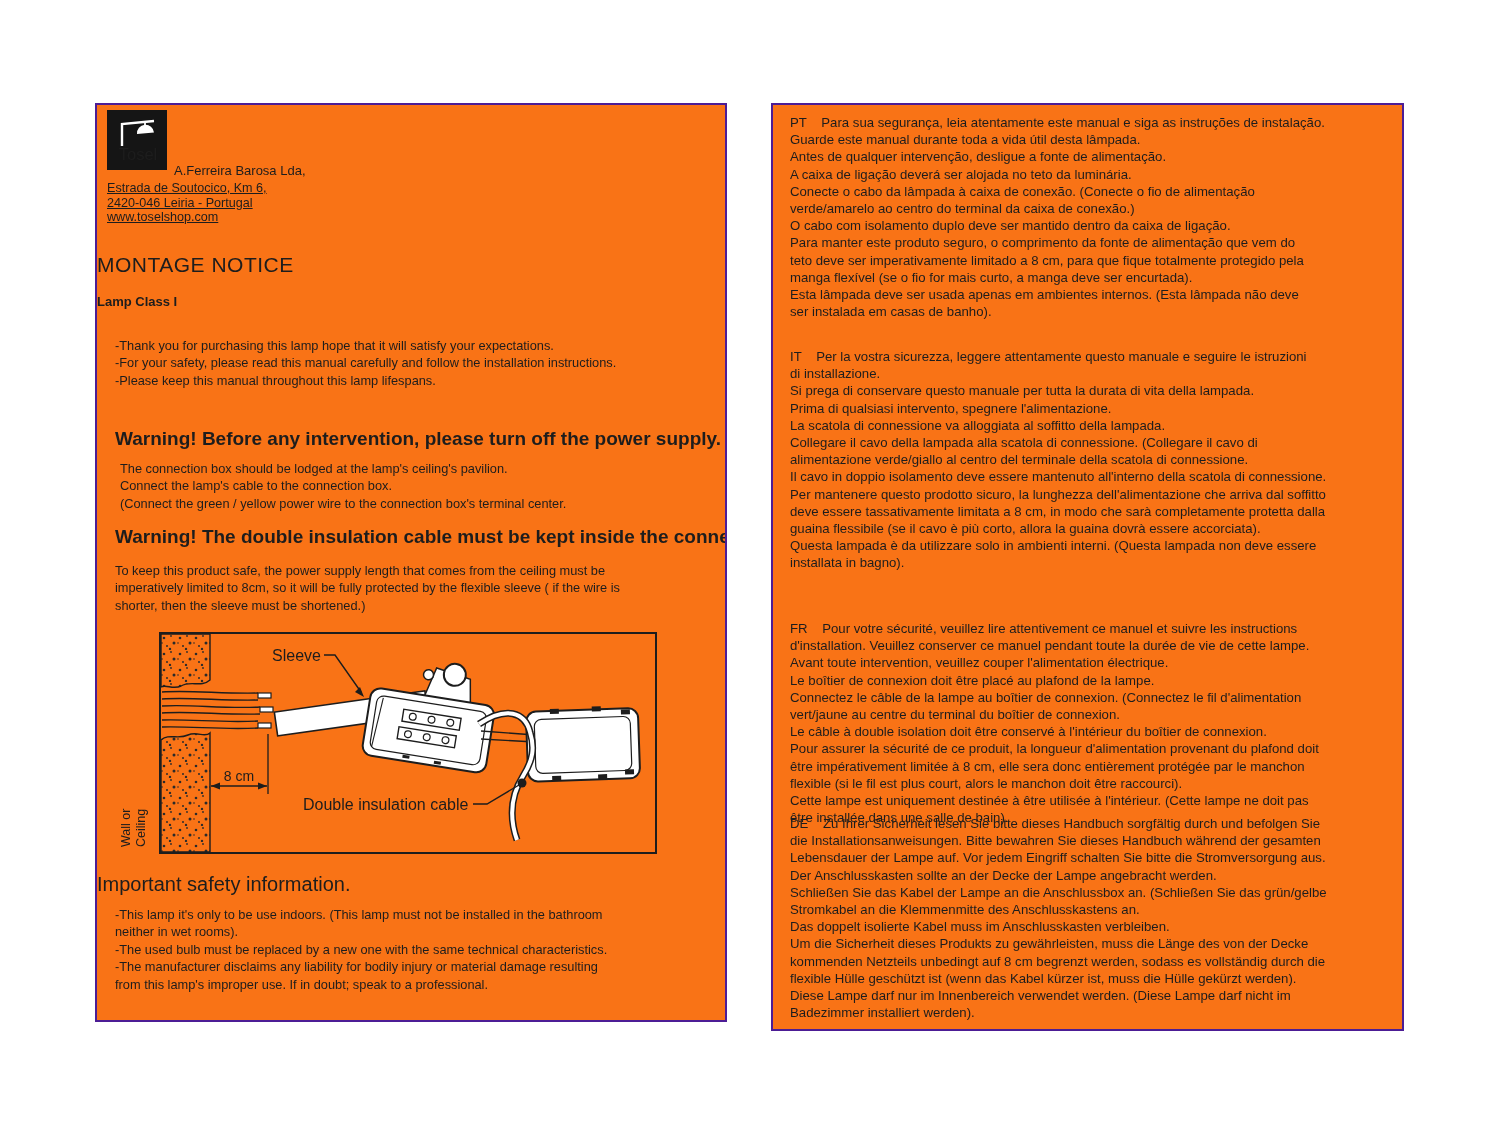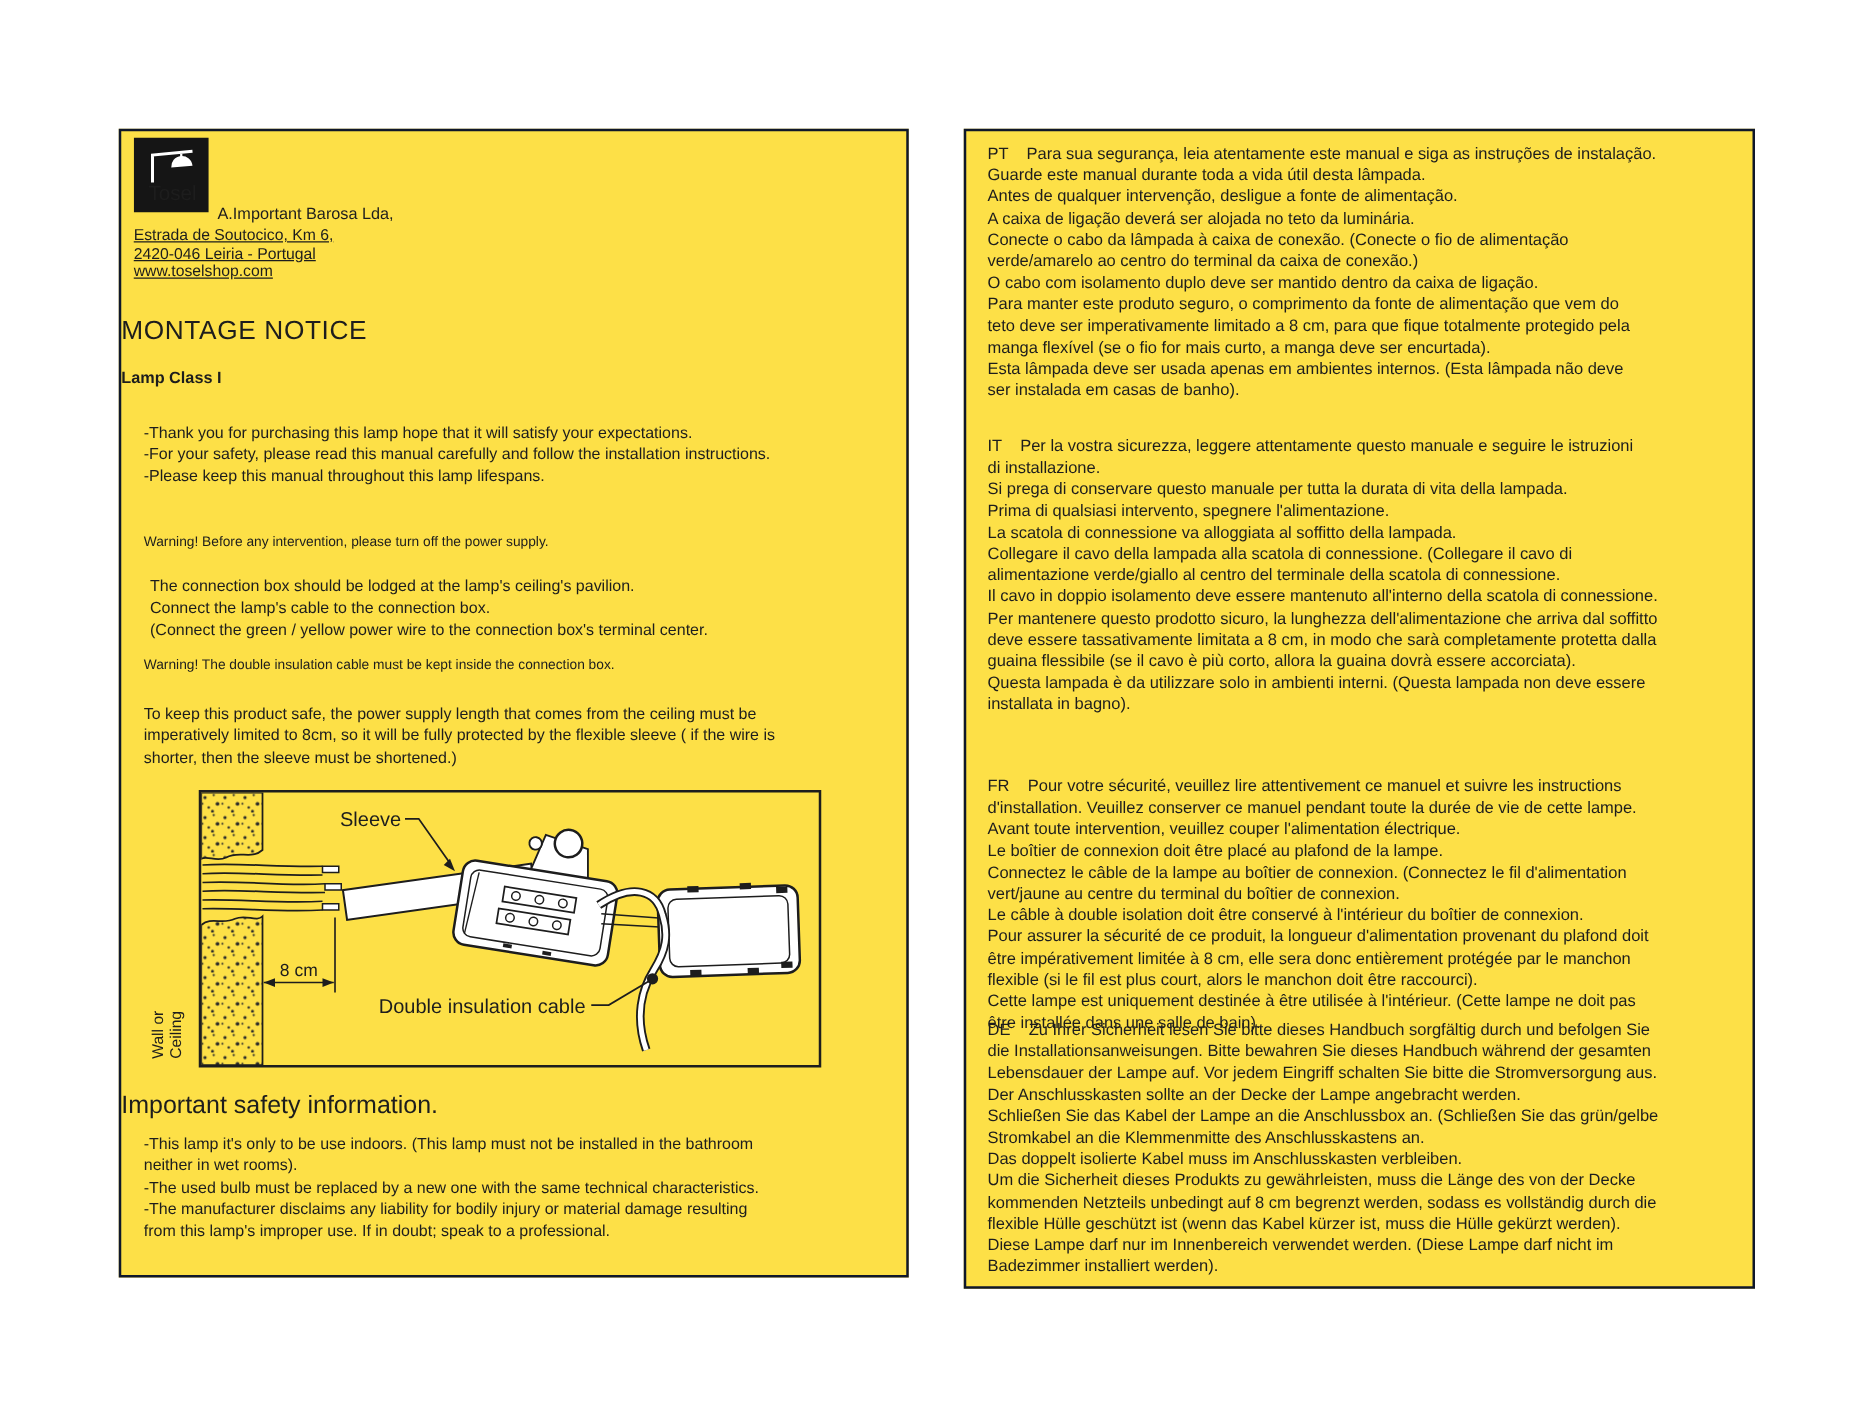--- a/index.html
+++ b/index.html
@@ -1,24 +1,24 @@
 <!DOCTYPE html>
 <html><head>
 <meta charset="utf-8">
 <style>
   html,body{margin:0;padding:0;background:#ffffff;}
   .page{position:relative;width:1500px;height:1125px;background:#ffffff;
         font-family:"Liberation Sans",sans-serif;color:#1d1d1d;overflow:hidden;}
-  .panel{position:absolute;border:2px solid #0f172a;background:#fde047;box-sizing:border-box;overflow:hidden;}
+  .panel{position:absolute;border:2px solid #4c1d95;background:#f97316;box-sizing:border-box;overflow:hidden;}
   #left-panel{left:95px;top:103px;width:632px;height:919px;}
   #right-panel{left:771px;top:103px;width:633px;height:928px;}
   .abs{position:absolute;}
   .body-text{font-size:12.8px;line-height:17.4px;white-space:pre;}
   .addr{font-size:12.6px;line-height:14.6px;white-space:pre;}
-  .warn{font-size:11px;font-weight:normal;white-space:pre;}
+  .warn{font-size:19px;font-weight:bold;white-space:pre;}
   .center{left:0;width:100%;text-align:left;}
   .h1{font-size:21px;letter-spacing:.5px;}
   .h2{font-size:20px;}
   .sub{font-size:13px;font-weight:bold;}
   .lang-block{left:17px;font-size:13.2px;line-height:17.2px;white-space:pre;}
   .diagram-box{position:absolute;left:62px;top:527px;width:498px;height:222px;
                border:2px solid #1d1d1d;box-sizing:border-box;}
   .wall-label{position:absolute;left:-8px;top:680px;width:92px;height:32px;
               transform:rotate(-90deg);font-size:12.5px;line-height:14.5px;
               text-align:left;white-space:pre;}
@@ -34,21 +34,21 @@
     <div class="abs" style="left:10px;top:5px;width:40px;height:60px;">
       <svg width="60" height="60" viewBox="0 0 60 60">
         <rect x="0" y="0" width="60" height="60" fill="#151515"></rect>
         <path d="M15 36 V14 L47 11" stroke="#ffffff" stroke-width="2.4" fill="none"></path>
         <path d="M38 13 l0 3.5" stroke="#ffffff" stroke-width="1.8"></path>
         <path d="M30 24 a8.5 8.5 0 0 1 17 -1.5 Z" fill="#ffffff"></path>
         <text x="31" y="50" font-size="16.5" text-anchor="middle" fill="#ffffff">Tosel</text>
       </svg>
     </div>
 
-    <div class="abs" style="left:77px;top:58px;font-size:13px;">A.Important Barosa Lda,</div>
+    <div class="abs" style="left:77px;top:58px;font-size:13px;">A.Ferreira Barosa Lda,</div>
 
     <div class="abs addr" style="left:10px;top:76px;text-decoration:underline;">Estrada de Soutocico, Km 6,
 2420-046 Leiria - Portugal
 www.toselshop.com</div>
 
     <div class="abs center h1" style="top:148px;">MONTAGE NOTICE</div>
 
     <div class="abs center sub" style="top:189px;">Lamp Class I</div>
 
     <div class="abs body-text" style="left:18px;top:232px;">-Thank you for purchasing this lamp hope that it will satisfy your expectations.

